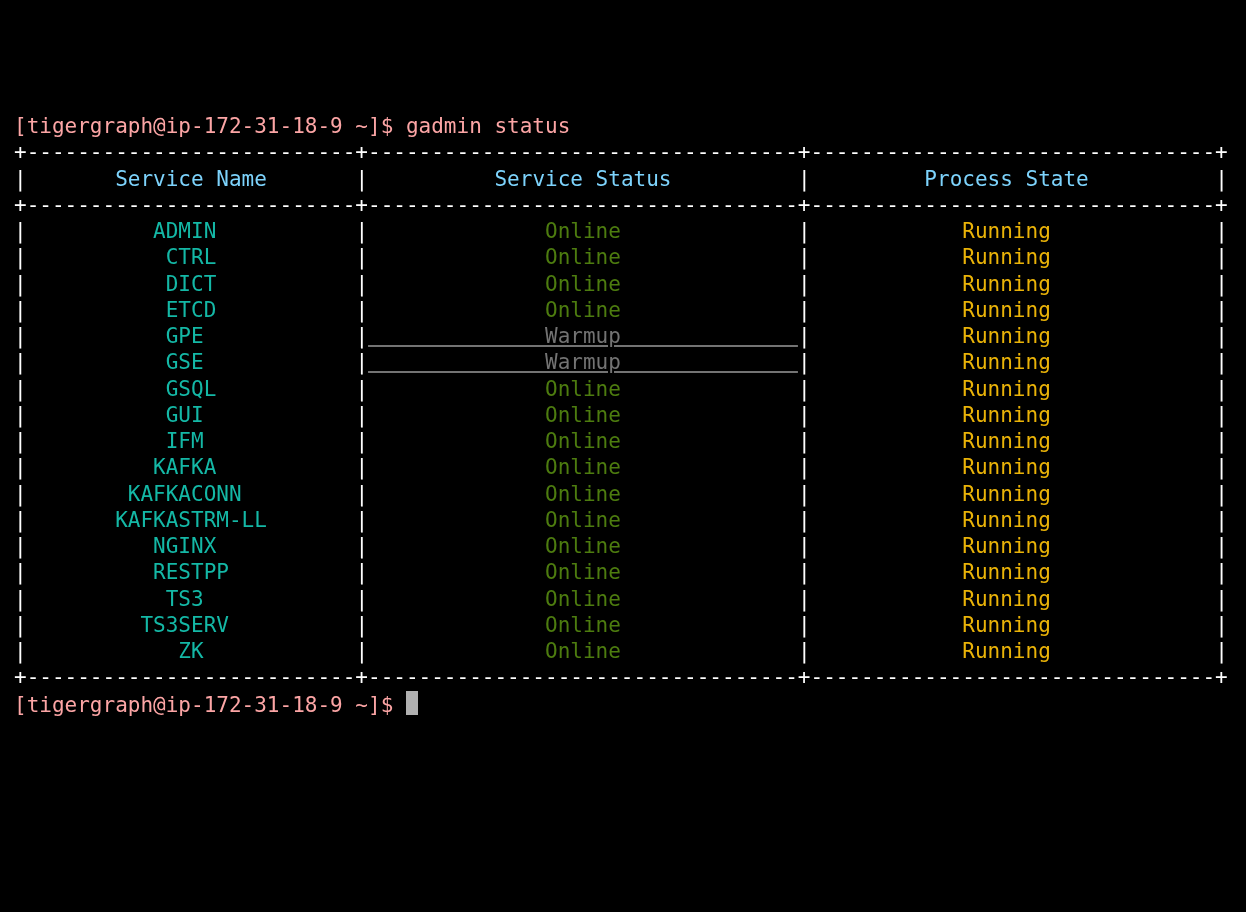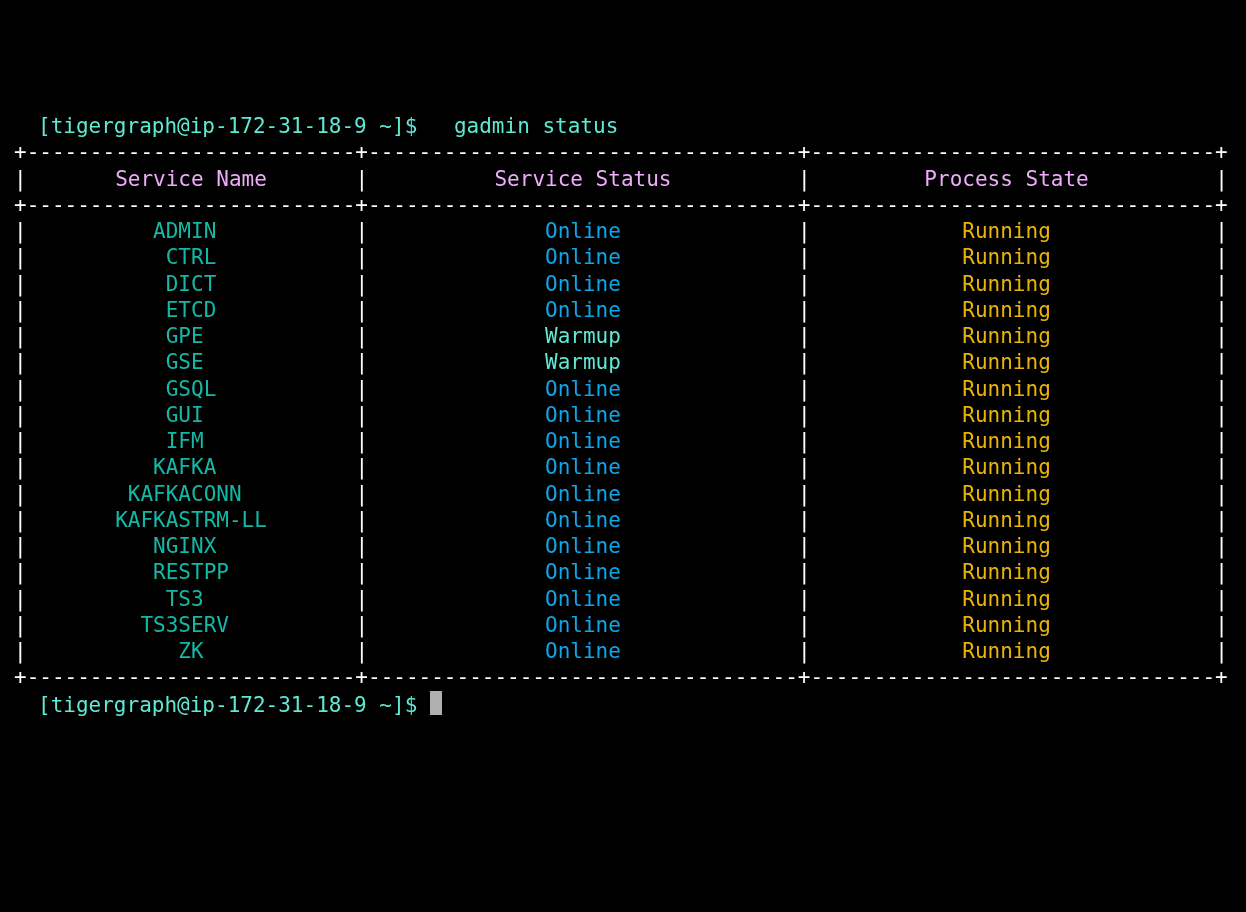--- a/index.html
+++ b/index.html
@@ -6,27 +6,27 @@
     body {
       background: #000;
       font-family: "Menlo", "Consolas", "DejaVu Sans Mono", monospace;
       font-size: 21px;
       line-height: 1.25;
       color: #fff;
       padding: 8px 14px;
       white-space: pre;
       letter-spacing: 0px;
     }
-    .prompt   { color: #5eead4; margin-left: 24px; }
-    .header   { color: #f0abfc; }
+    .prompt   { color: #fca5a5; }
+    .header   { color: #7dd3fc; }
     .border   { color: #ffffff; }
     .name     { color: #14b8a6; }
-    .online   { color: #0ea5e9; }
+    .online   { color: #4d7c0f; }
     .running  { color: #eab308; }
-    .warmup   { color: #5eead4; }
+    .warmup   { color: #737373; text-decoration: underline; }
     .cursor {
       display:inline-block;
       width: 12px;
       height: 24px;
       background:#b0b0b0;
       vertical-align: text-bottom;
       margin-bottom: 2px;
     }
     .line { display:block; }
   </style>

